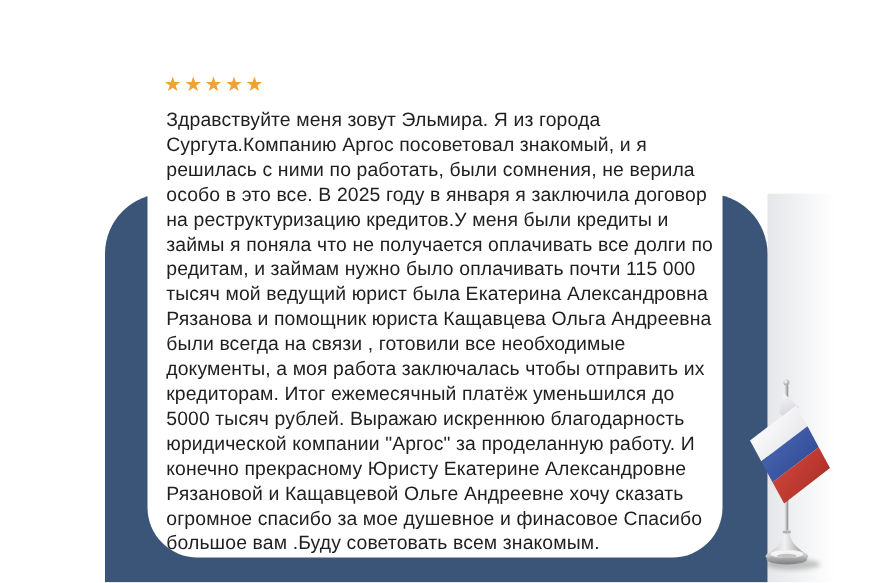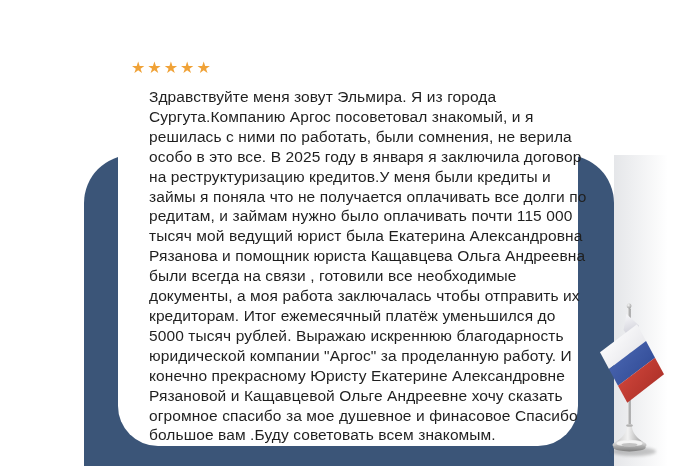--- a/index.html
+++ b/index.html
@@ -42,21 +42,20 @@
   }
   .review-text{
     position:absolute;
     left:15px;top:49px;
     width:442px;
     font-size:15.5px;
     line-height:19.9px;
     color:#1f1f1f;
     white-space:pre;
     letter-spacing:0.1px;
-    margin-left:16px;
   }
   .flag-svg{
     position:absolute;
     left:580px;top:290px;
     width:120px;height:176px;
   }
 </style>
 </head>
 <body>
 

